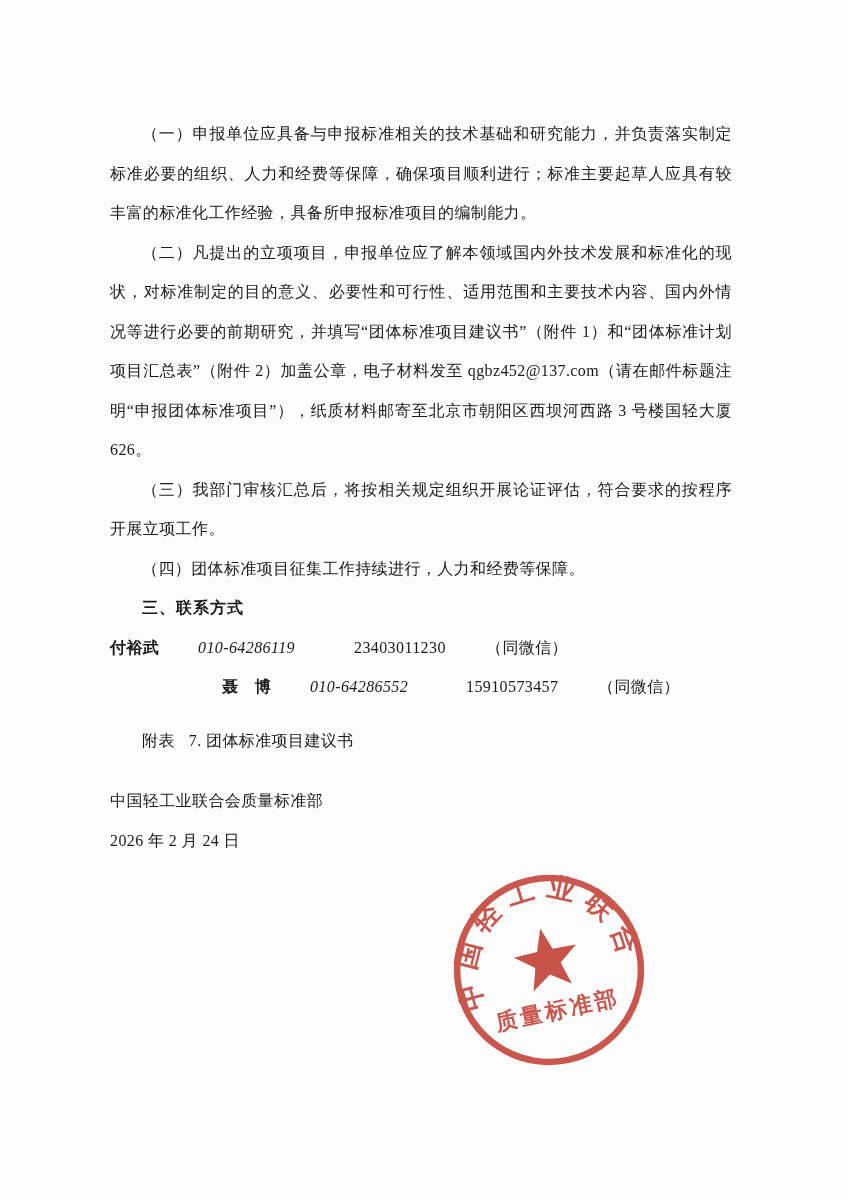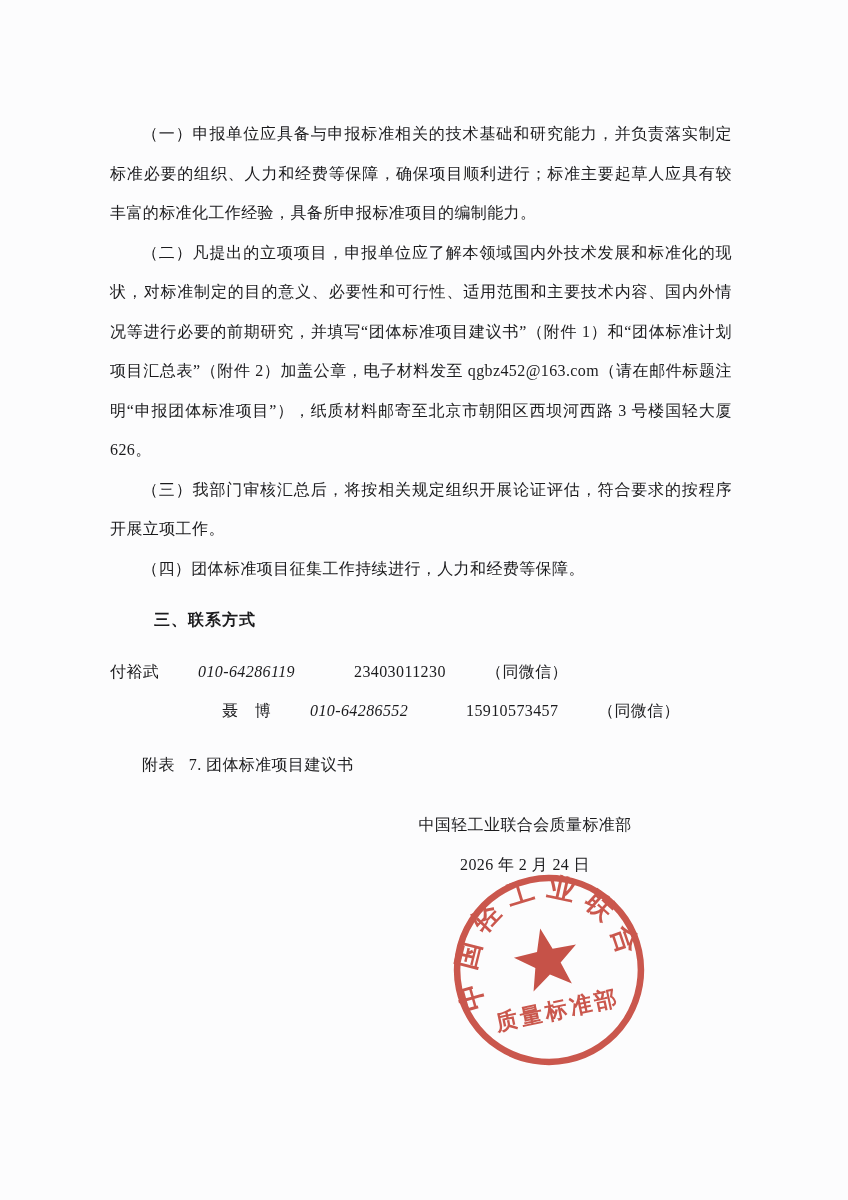--- a/index.html
+++ b/index.html
@@ -19,40 +19,39 @@
     position:absolute;
     left:110px;top:114px;
     width:622px;
     font-size:16px;
     line-height:39.5px;
     letter-spacing:0.4px;
     text-align:justify;
   }
   p.para{margin:0;text-indent:2em;}
   .heading{
-    margin:12px;text-indent:2em;
+    margin:0;text-indent:2em;
     font-weight:bold;
     font-family:"Liberation Sans","DejaVu Sans",sans-serif;
     letter-spacing:1px;
   }
   .contact-row{display:flex;align-items:baseline;text-align:left;}
   .contact-label{width:112px;flex:none;}
-  .c-name{width:88px;flex:none;}
+  .c-name{width:88px;flex:none;font-weight:bold;}
   .c-phone{width:156px;flex:none;font-family:"Liberation Serif","DejaVu Serif",serif;font-style:italic;}
   .c-mobile{width:132px;flex:none;}
   .c-note{flex:none;}
   .attachments{margin-top:14px;padding-left:32px;text-align:left;}
   .att-row{display:flex;}
   .att-label{margin-right:14px;flex:none;}
   .att-row-2{padding-left:57px;}
   .signature{
     margin-top:21px;
-    margin-left:269px;
     width:292px;
-    text-align:center;
+    text-align:left;
   }
   .signature div{white-space:nowrap;}
   .seal{
     position:absolute;
     left:448px;top:869px;
     width:202px;height:202px;
     transform:rotate(-12deg);
     mix-blend-mode:multiply;
     opacity:0.85;
     pointer-events:none;
@@ -61,21 +60,21 @@
 </style>
 </head>
 <body>
 
 <div class="page">
 
   <div class="doc">
 
     <p class="para">（一）申报单位应具备与申报标准相关的技术基础和研究能力，并负责落实制定标准必要的组织、人力和经费等保障，确保项目顺利进行；标准主要起草人应具有较丰富的标准化工作经验，具备所申报标准项目的编制能力。</p>
 
-    <p class="para">（二）凡提出的立项项目，申报单位应了解本领域国内外技术发展和标准化的现状，对标准制定的目的意义、必要性和可行性、适用范围和主要技术内容、国内外情况等进行必要的前期研究，并填写“团体标准项目建议书”（附件 1）和“团体标准计划项目汇总表”（附件 2）加盖公章，电子材料发至 qgbz452@163.com（请在邮件标题注明“申报团体标准项目”），纸质材料邮寄至北京市朝阳区西坝河西路 3 号楼国轻大厦 626。</p>
+    <p class="para">（二）凡提出的立项项目，申报单位应了解本领域国内外技术发展和标准化的现状，对标准制定的目的意义、必要性和可行性、适用范围和主要技术内容、国内外情况等进行必要的前期研究，并填写“团体标准项目建议书”（附件 1）和“团体标准计划项目汇总表”（附件 2）加盖公章，电子材料发至 qgbz452@137.com（请在邮件标题注明“申报团体标准项目”），纸质材料邮寄至北京市朝阳区西坝河西路 3 号楼国轻大厦 626。</p>
 
     <p class="para">（三）我部门审核汇总后，将按相关规定组织开展论证评估，符合要求的按程序开展立项工作。</p>
 
     <p class="para">（四）团体标准项目征集工作持续进行，人力和经费等保障。</p>
 
     <p class="heading">三、联系方式</p>
 
     <div class="contact-block">
       <div class="contact-row">
         <span class="c-name">付裕武</span>

